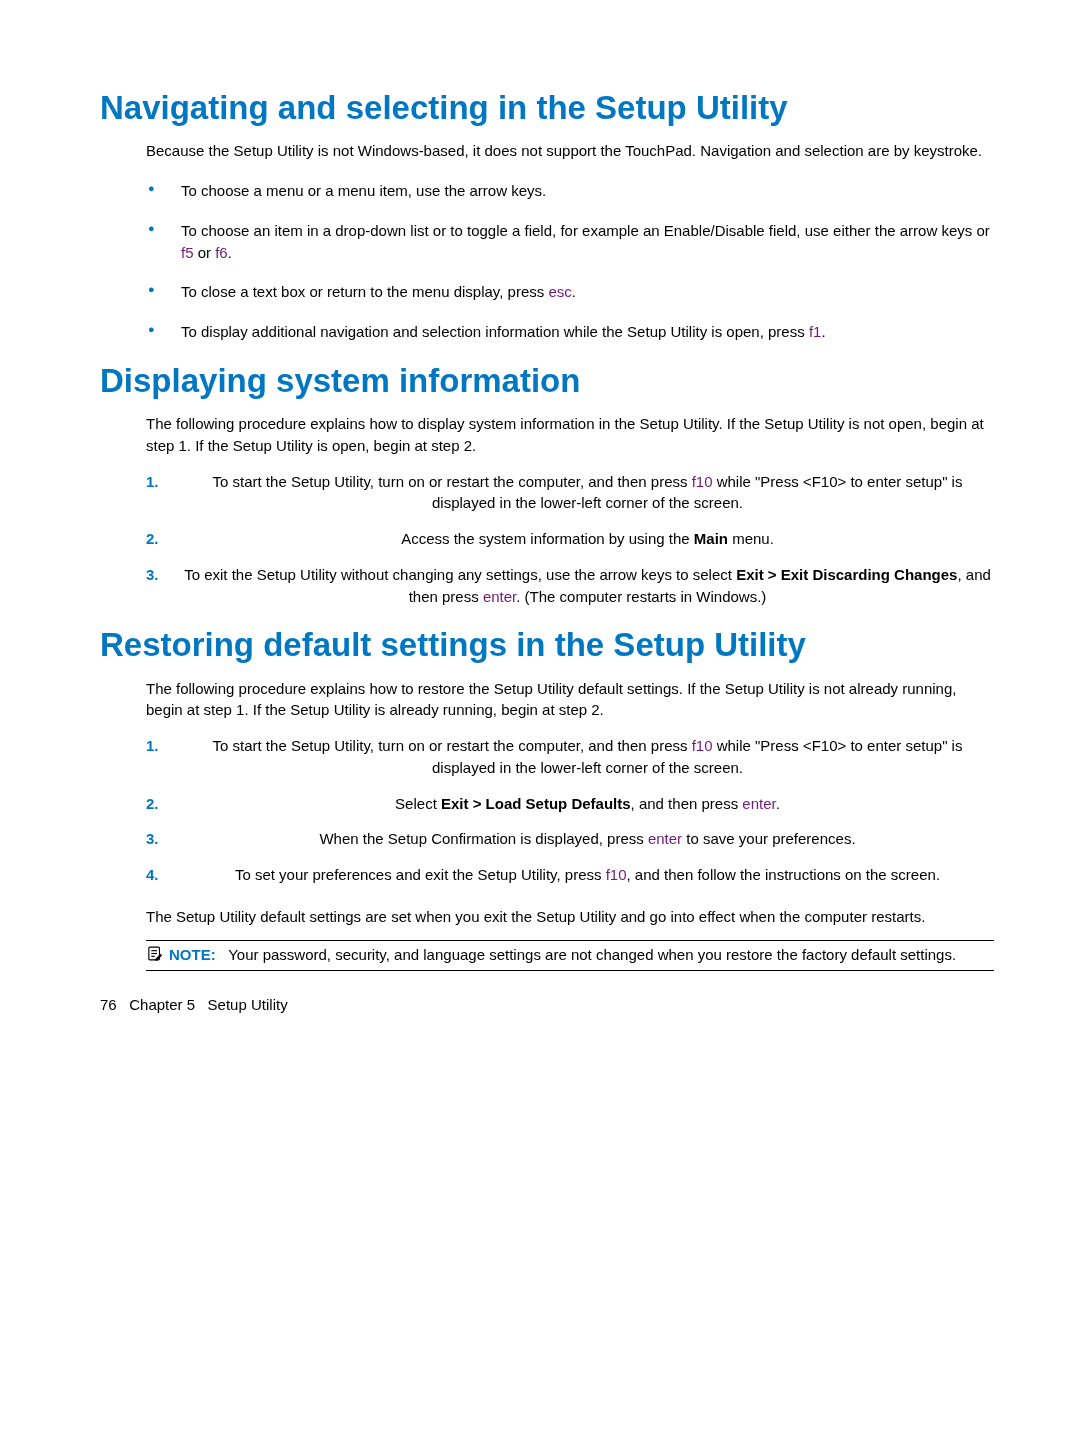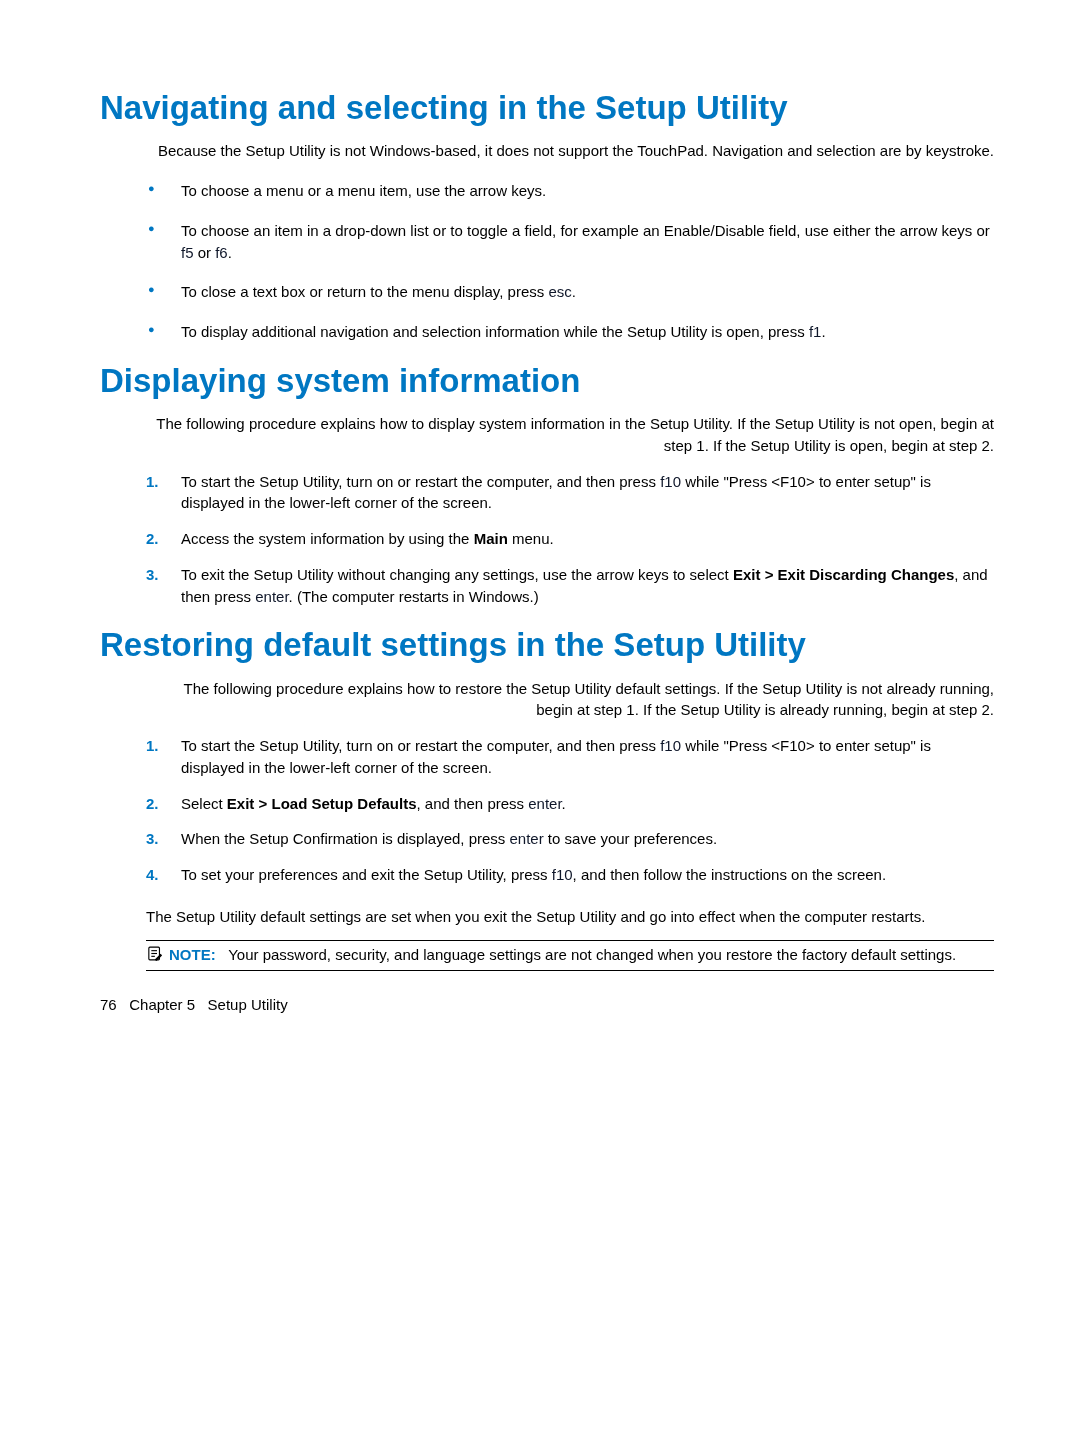--- a/index.html
+++ b/index.html
@@ -23,21 +23,20 @@
     font-weight: 700;
     font-size: 33px;
     color: #0077c2;
     margin: 0 0 14px 0;
     line-height: 1.1;
   }
   .intro {
     margin: 0 0 14px 46px;
     font-size: 15px;
     line-height: 1.45;
-    text-align: right;
   }
   ul.bullets {
     list-style: none;
     margin: 0 0 20px 46px;
     padding: 0;
   }
   ul.bullets > li {
     position: relative;
     padding-left: 35px;
     margin: 18px 0 14px 0;
@@ -50,39 +49,40 @@
     left: 2px;
     top: 1px;
     color: #0077c2;
     font-size: 11px;
   }
   ol.numbers {
     list-style: none;
     margin: 0 0 20px 46px;
     padding: 0;
     counter-reset: step;
+    text-align: center;
   }
   ol.numbers > li {
     position: relative;
     padding-left: 35px;
     margin: 0 0 14px 0;
     font-size: 15px;
     line-height: 1.45;
     counter-increment: step;
   }
   ol.numbers > li::before {
     content: counter(step) ".";
     position: absolute;
     left: 0;
     top: 0;
     color: #0077c2;
     font-weight: 700;
     font-size: 15px;
   }
-  .key { color: #0f172a; }
+  .key { color: #701a75; }
   .bold { font-weight: 700; }
   .after-list {
     margin: 0 0 12px 46px;
     font-size: 15px;
     line-height: 1.45;
   }
   .note-box {
     margin: 0 0 12px 46px;
     border-top: 1px solid #000;
     border-bottom: 1px solid #000;

